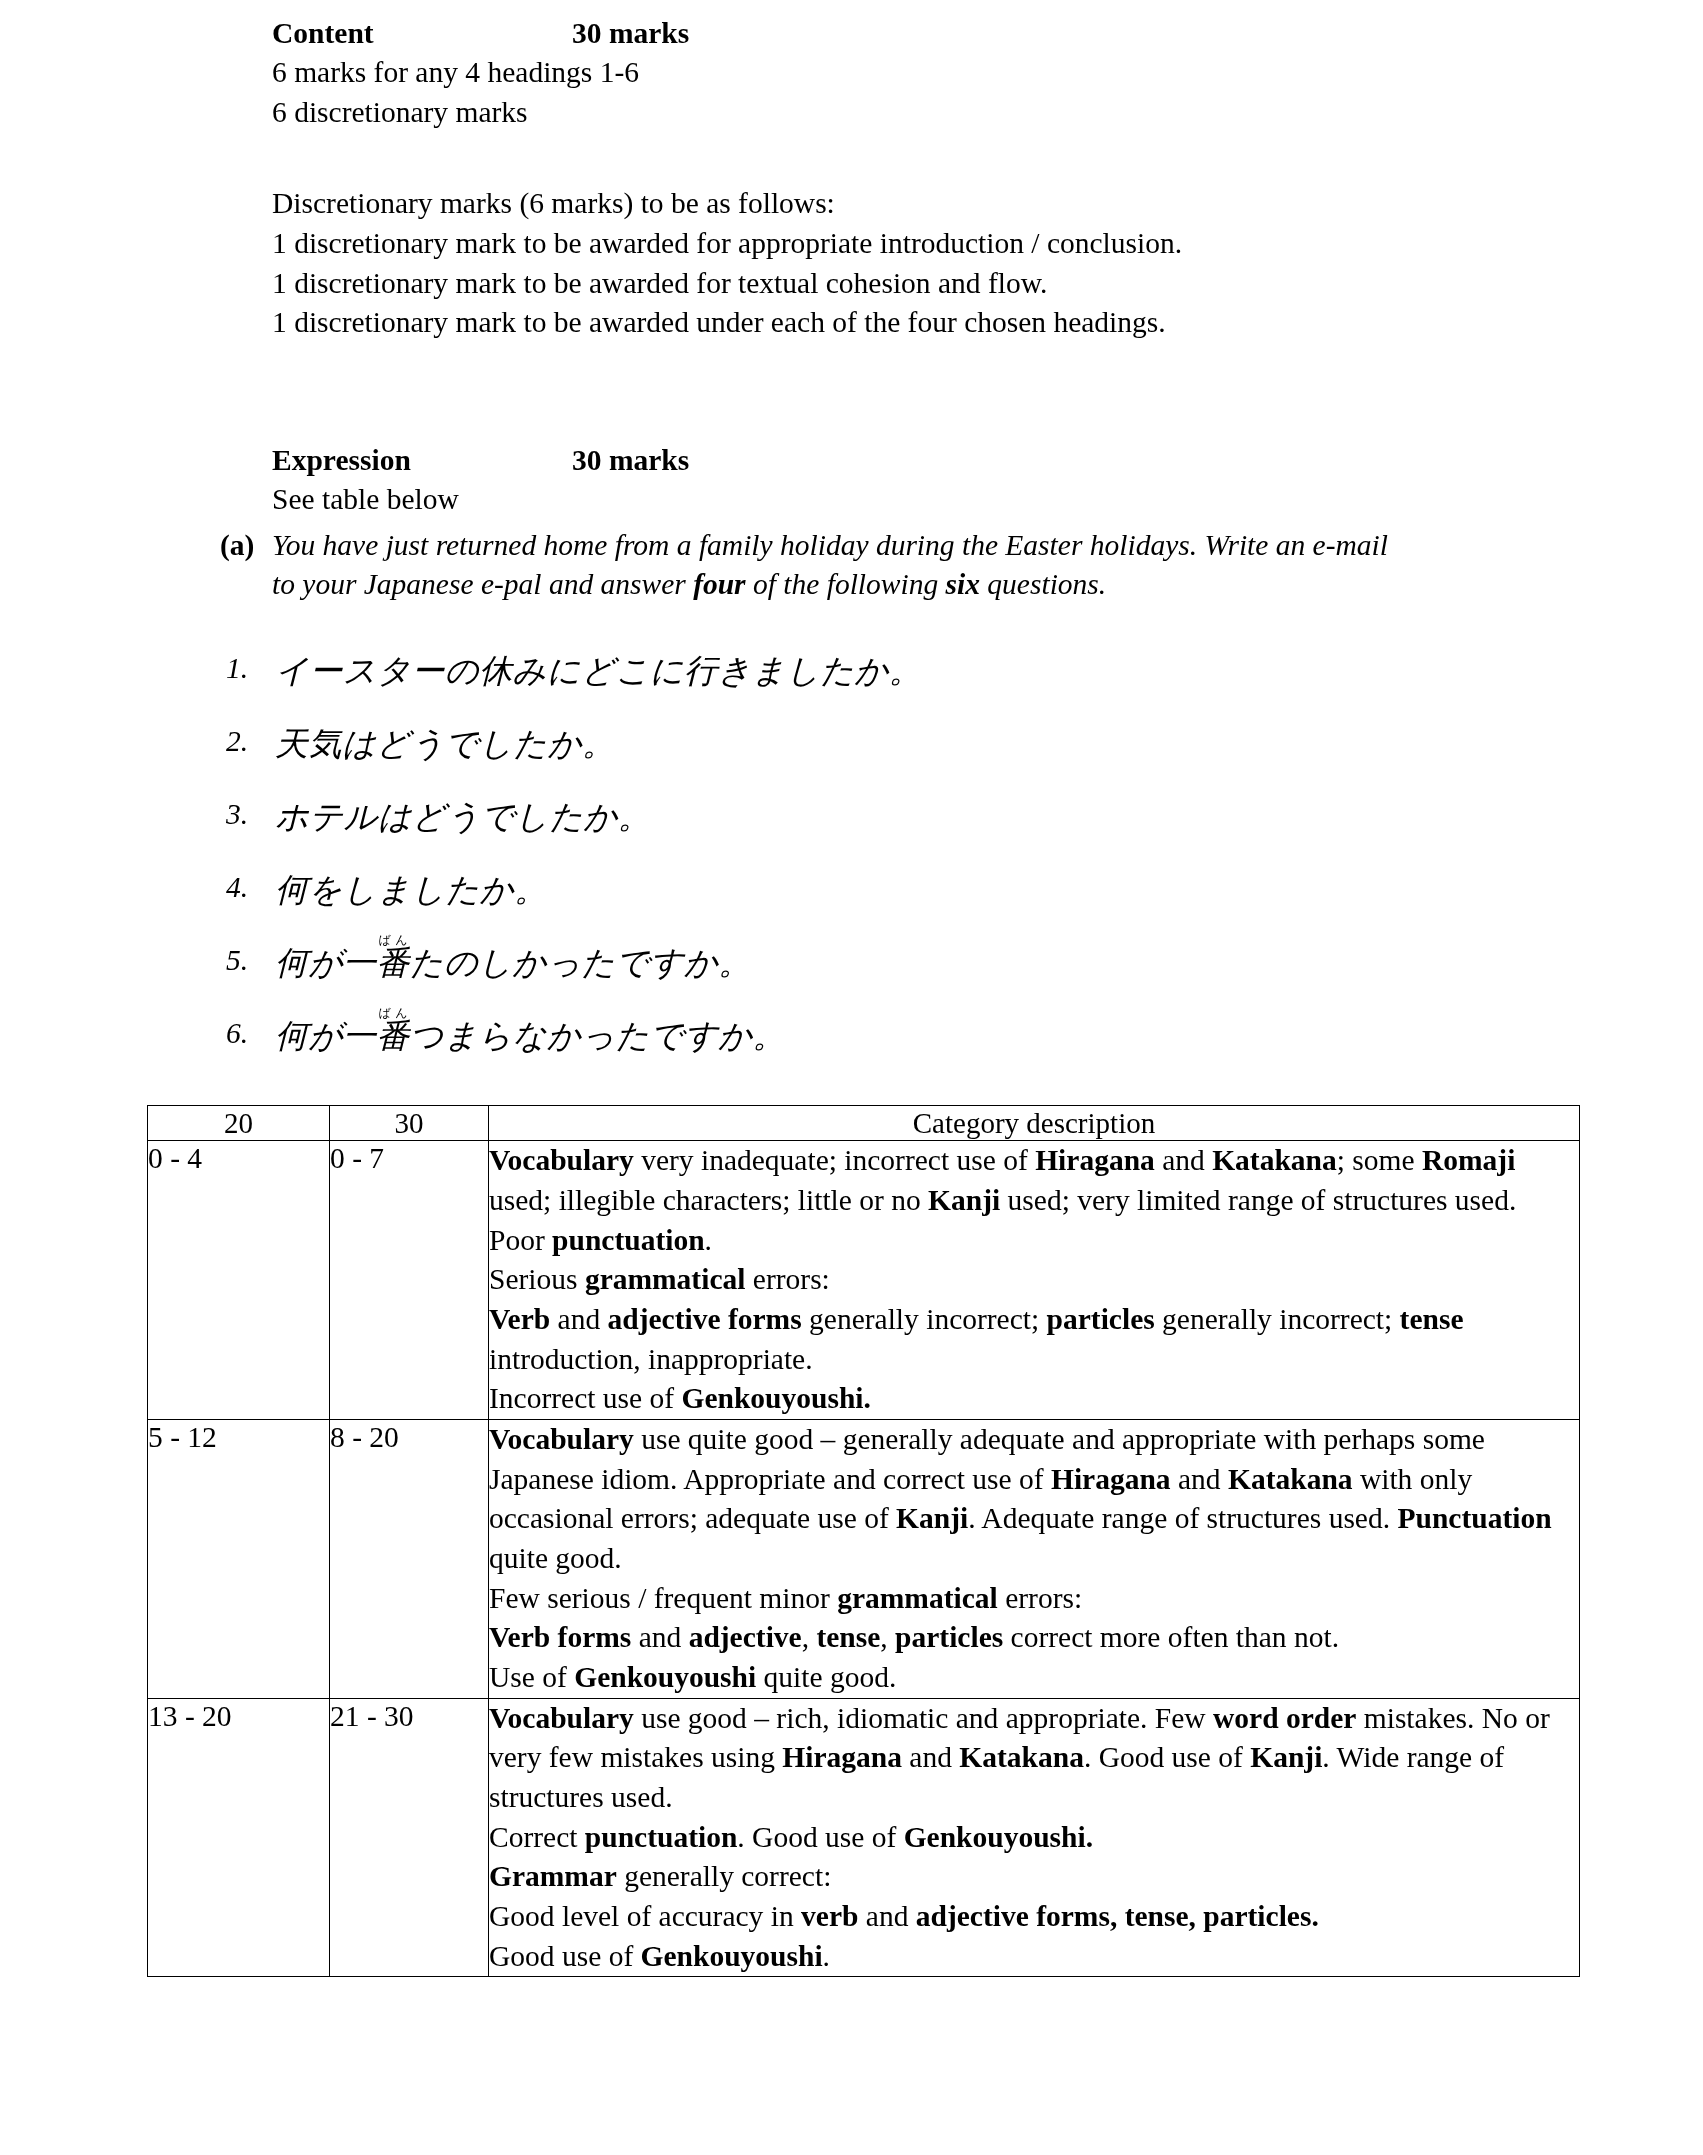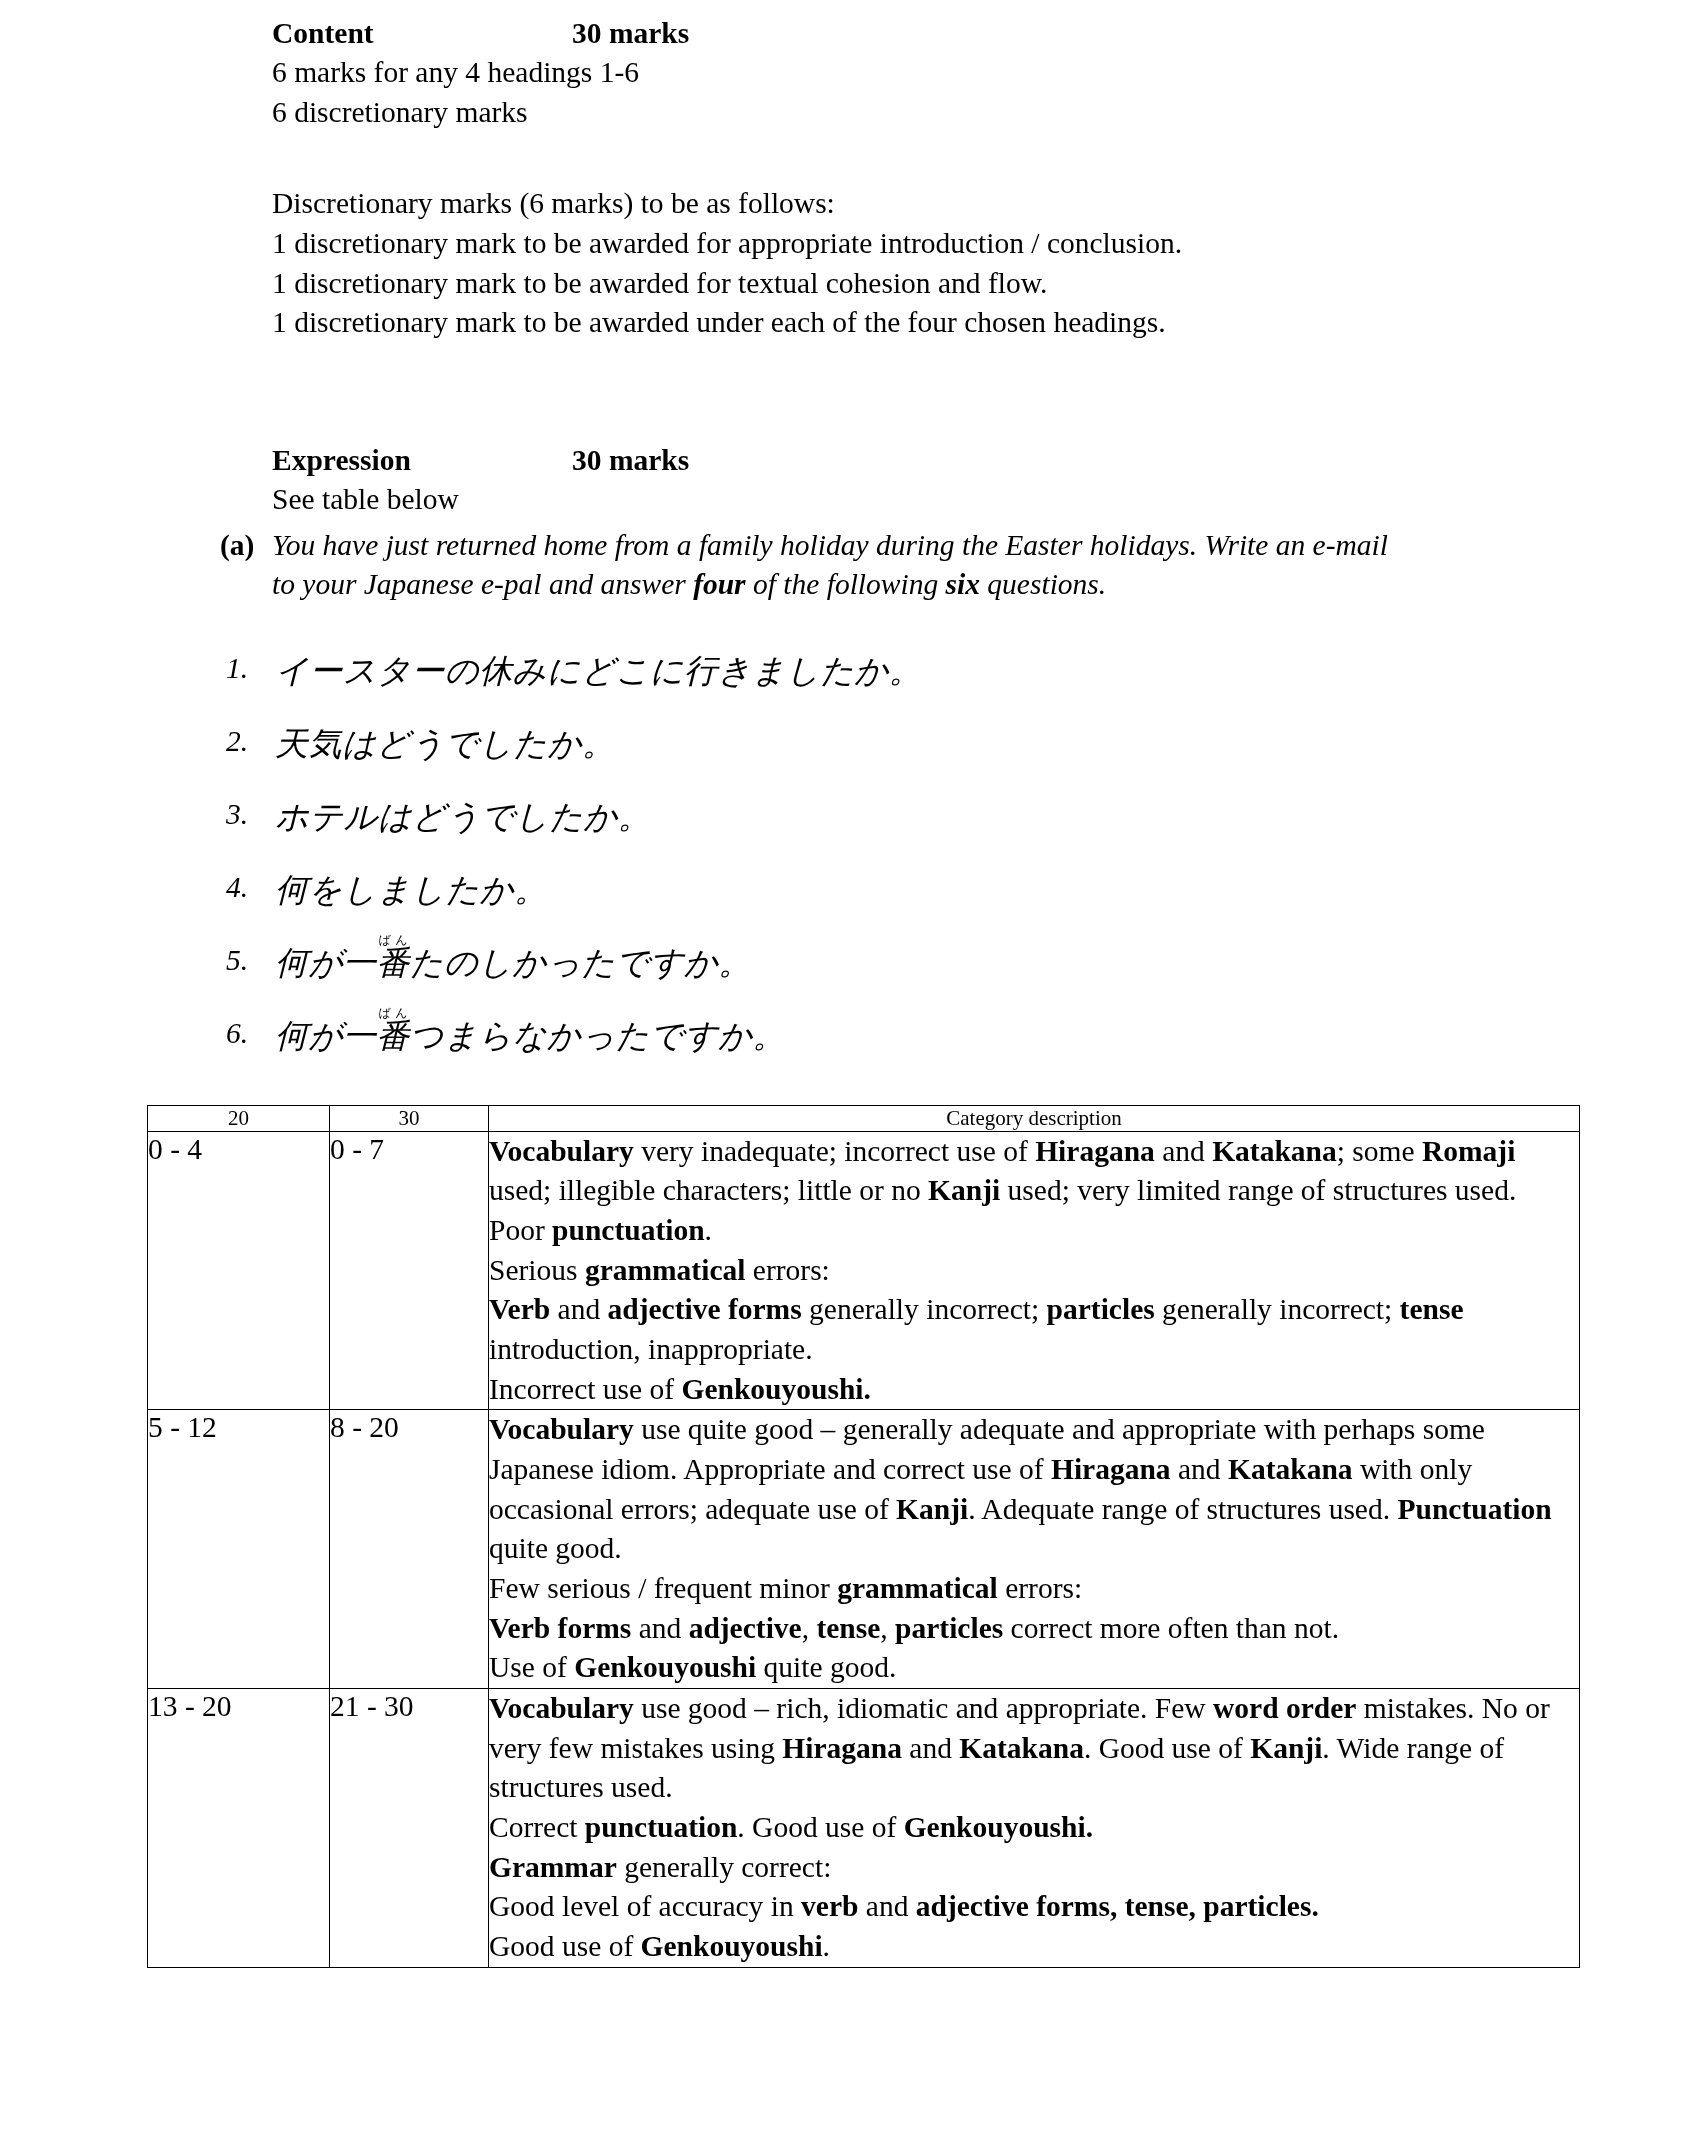--- a/index.html
+++ b/index.html
@@ -109,21 +109,21 @@
     border: 1.5px solid #000000;
     padding: 0;
     vertical-align: top;
     font-weight: normal;
   }
   .col-a { width: 182px; }
   .col-b { width: 159px; }
 
   th.hcell {
     text-align: center;
-    font-size: 21px;
+    font-size: 29px;
     line-height: 1.2;
     padding: 4.7px 0 8.4px 0;
     font-weight: normal;
   }
   th.hcell.desc { text-align: center; }
 
   td.score {
     vertical-align: middle;
     font-size: 29.5px;
     line-height: 1.2;

